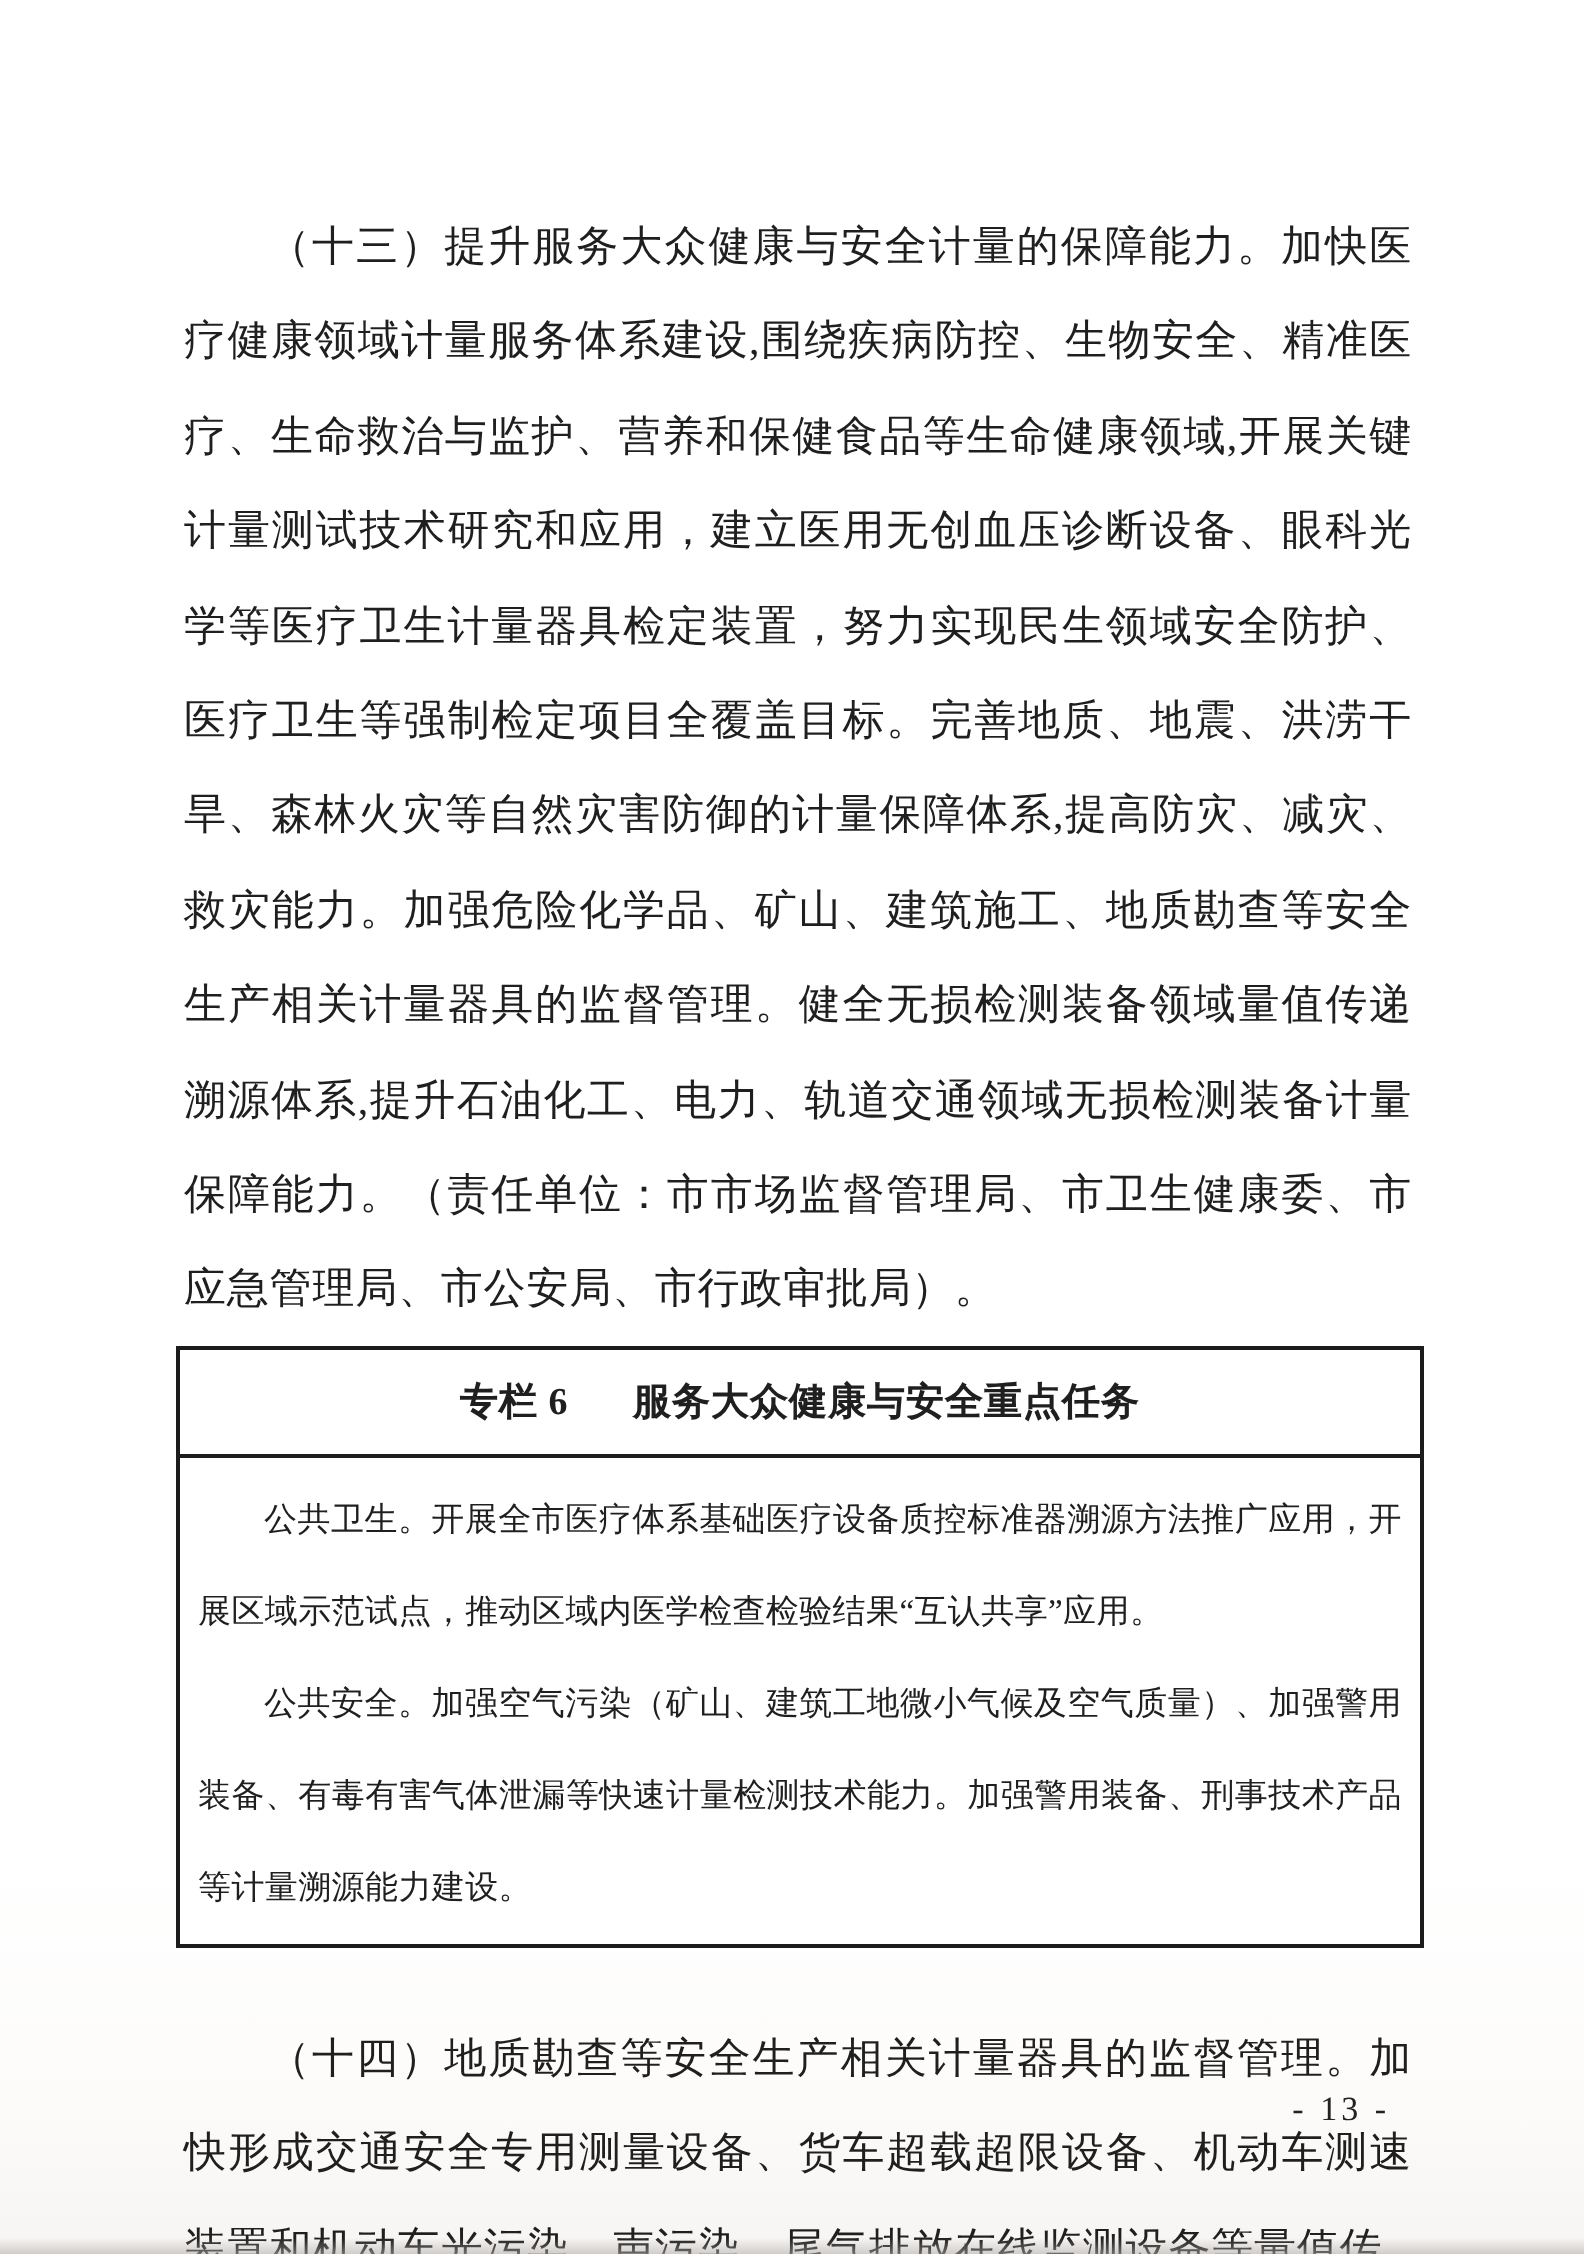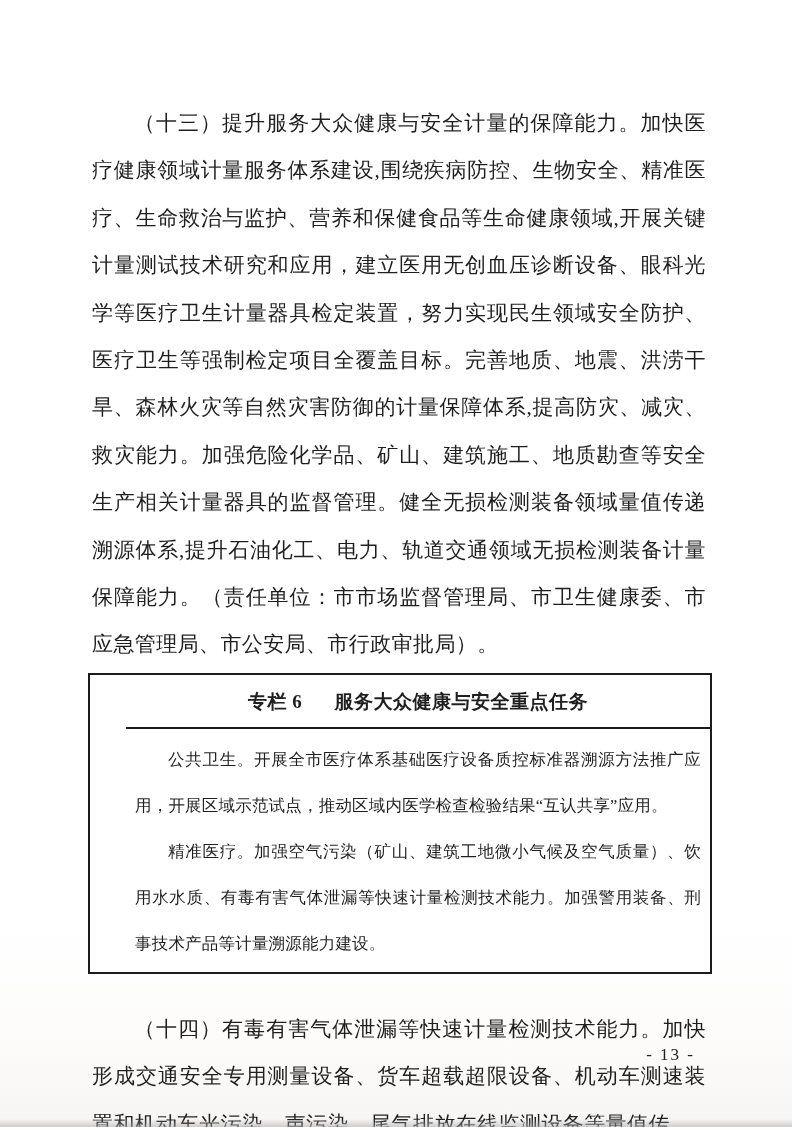--- a/index.html
+++ b/index.html
@@ -33,21 +33,20 @@
     text-justify: inter-character;
     text-indent: 2em;
   }
   .para .heading {
     font-weight: normal;
   }
   .callout {
     border: 2px solid #1c1c1c;
     margin: 4px -6px 32px -4px; 
     background: #ffffff;
-    padding-left: 36px;
   }
   .callout-header {
     text-align: center;
     font-weight: bold;
     font-size: 19px;
     line-height: 24px;
     padding: 15px 6px 13px;
     border-bottom: 2px solid #1c1c1c;
     letter-spacing: 0.5px;
   }
@@ -93,24 +92,24 @@
   <div class="content">
 
     <p class="para"><span class="heading">（十三）提升服务大众健康与安全计量的保障能力。</span><span>加快医疗健康领域计量服务体系建设,围绕疾病防控、生物安全、精准医疗、生命救治与监护、营养和保健食品等生命健康领域,开展关键计量测试技术研究和应用，建立医用无创血压诊断设备、眼科光学等医疗卫生计量器具检定装置，努力实现民生领域安全防护、医疗卫生等强制检定项目全覆盖目标。完善地质、地震、洪涝干旱、森林火灾等自然灾害防御的计量保障体系,提高防灾、减灾、救灾能力。加强危险化学品、矿山、建筑施工、地质勘查等安全生产相关计量器具的监督管理。健全无损检测装备领域量值传递溯源体系,提升石油化工、电力、轨道交通领域无损检测装备计量保障能力。（责任单位：市市场监督管理局、市卫生健康委、市应急管理局、市公安局、市行政审批局）。</span></p>
 
     <div class="callout">
       <div class="callout-header">
         <span>专栏 6</span><span class="title-gap"></span><span>服务大众健康与安全重点任务</span>
       </div>
       <div class="callout-body">
         <p class="box-para">公共卫生。开展全市医疗体系基础医疗设备质控标准器溯源方法推广应用，开展区域示范试点，推动区域内医学检查检验结果“互认共享”应用。</p>
-        <p class="box-para">精准医疗。加强空气污染（矿山、建筑工地微小气候及空气质量）、饮用水水质、有毒有害气体泄漏等快速计量检测技术能力。加强警用装备、刑事技术产品等计量溯源能力建设。</p>
+        <p class="box-para">公共安全。加强空气污染（矿山、建筑工地微小气候及空气质量）、加强警用装备、有毒有害气体泄漏等快速计量检测技术能力。加强警用装备、刑事技术产品等计量溯源能力建设。</p>
       </div>
     </div>
 
-    <p class="para section-14"><span class="heading">（十四）有毒有害气体泄漏等快速计量检测技术能力。</span><span>加快形成交通安全专用测量设备、货车超载超限设备、机动车测速装置和机动车光污染、声污染、尾气排放在线监测设备等量值传</span></p>
+    <p class="para section-14"><span class="heading">（十四）地质勘查等安全生产相关计量器具的监督管理。</span><span>加快形成交通安全专用测量设备、货车超载超限设备、机动车测速装置和机动车光污染、声污染、尾气排放在线监测设备等量值传</span></p>
 
   </div>
 
   <div class="page-number">- 13 -</div>
 
   <div class="scan-edge-bottom"></div>
 </div>
 
 </body></html>

